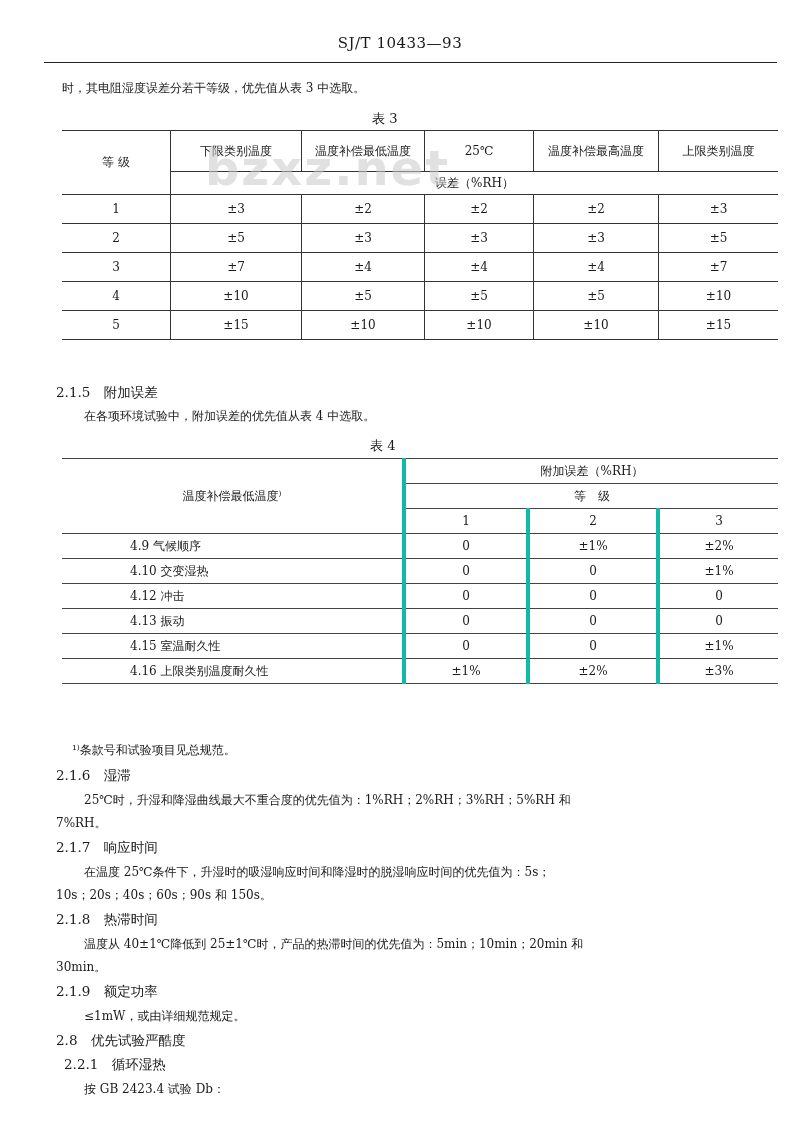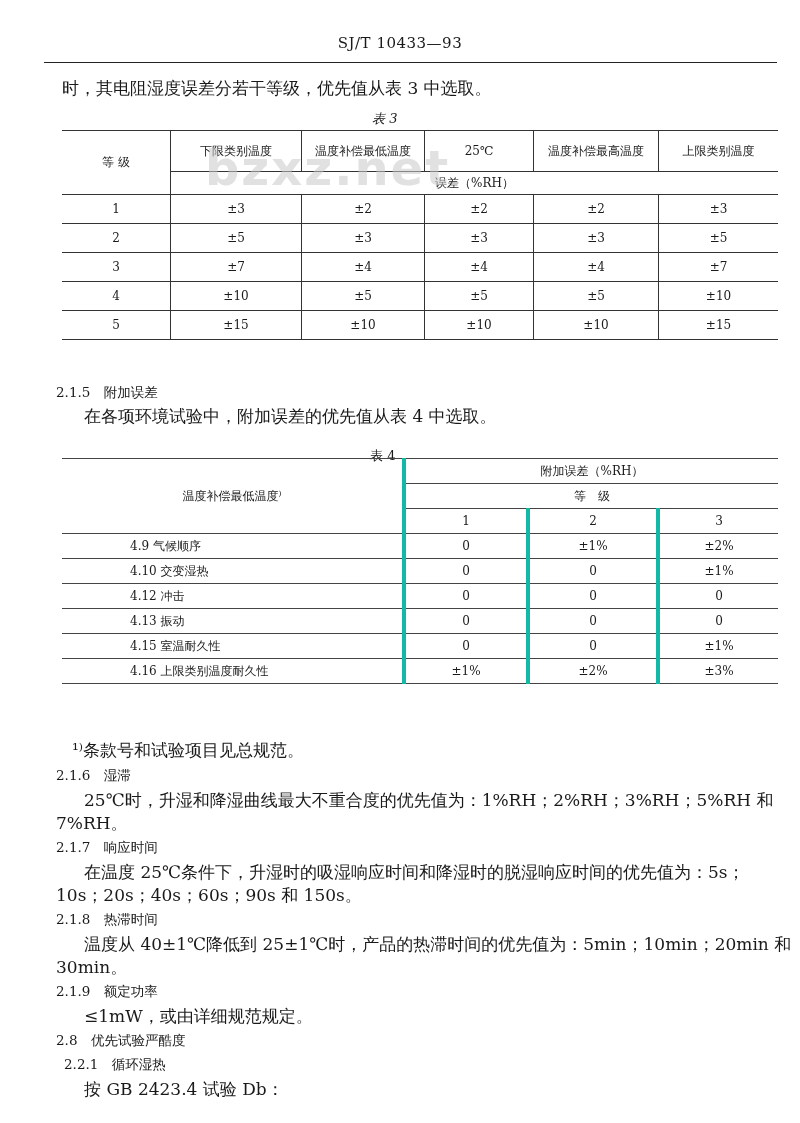--- a/index.html
+++ b/index.html
@@ -10,21 +10,21 @@
   }
   .page { position: absolute; left: 0; top: 0; width: 800px; height: 892px; }
   .header-code {
     position: absolute; left: 0; width: 800px; top: 34px; text-align: center;
     font-size: 15px; letter-spacing: 0.5px;
   }
   .header-rule {
     position: absolute; left: 44px; width: 733px; top: 62px; height: 0;
     border-top: 1.5px solid #222;
   }
-  .line { position: absolute; font-size: 17px; white-space: nowrap; line-height: 16px; }
+  .line { position: absolute; font-size: 12px; white-space: nowrap; line-height: 16px; }
   .section { font-size: 13.5px; }
   .caption { position: absolute; font-size: 13px; }
   .watermark {
     position: absolute; left: 205px; top: 140px; font-family: "DejaVu Sans", sans-serif;
     font-size: 48px; font-weight: bold; color: rgba(200,200,200,0.55); letter-spacing: 2px;
   }
   table { border-collapse: collapse; position: absolute; font-size: 12px; }
   td { text-align: center; vertical-align: middle; padding: 0; }
   
   #t3 { left: 62px; top: 130px; width: 716px; border-top: 1.5px solid #222; border-bottom: 1.5px solid #222; }
@@ -39,21 +39,21 @@
   #t4 .item { text-align: left; padding-left: 68px; }
 </style>
 </head>
 <body>
 
 <div class="page">
   <div class="header-code">SJ/T 10433—93</div>
   <div class="header-rule"></div>
 
   <div class="line" style="left:62px; top:80px;">时，其电阻湿度误差分若干等级，优先值从表 3 中选取。</div>
-  <div class="caption" style="left:372px; top:110px;font-style:italic;">表 3</div>
+  <div class="caption" style="left:372px; top:110px;">表 3</div>
 
   <table id="t3">
     <tbody>
         <tr class="hdr">
       <td rowspan="2" style="width:108px;">等 级</td>
       <td style="width:130px;">下限类别温度</td>
       <td style="width:122px;">温度补偿最低温度</td>
       <td style="width:108px;">25℃</td>
       <td style="width:124px;">温度补偿最高温度</td>
       <td>上限类别温度</td>
@@ -101,21 +101,21 @@
           <td>±10</td>
           <td>±15</td>
     </tr>
   </tbody>
     </table>
 
   <div class="watermark">bzxz.net</div>
 
   <div class="line section" style="left:56px; top:384px;">2.1.5　附加误差</div>
   <div class="line" style="left:84px; top:408px;">在各项环境试验中，附加误差的优先值从表 4 中选取。</div>
-  <div class="caption" style="left:370px; top:447px;">表 4</div>
+  <div class="caption" style="left:370px; top:437px;">表 4</div>
 
   <table id="t4">
     <tbody>
         <tr>
       <td rowspan="3" style="width:340px;">温度补偿最低温度⁾</td>
       <td colspan="3" class="vl" style="height:24px;">附加误差（%RH）</td>
     </tr>
     <tr>
           <td colspan="3" class="vl">等　级</td>
         </tr>

